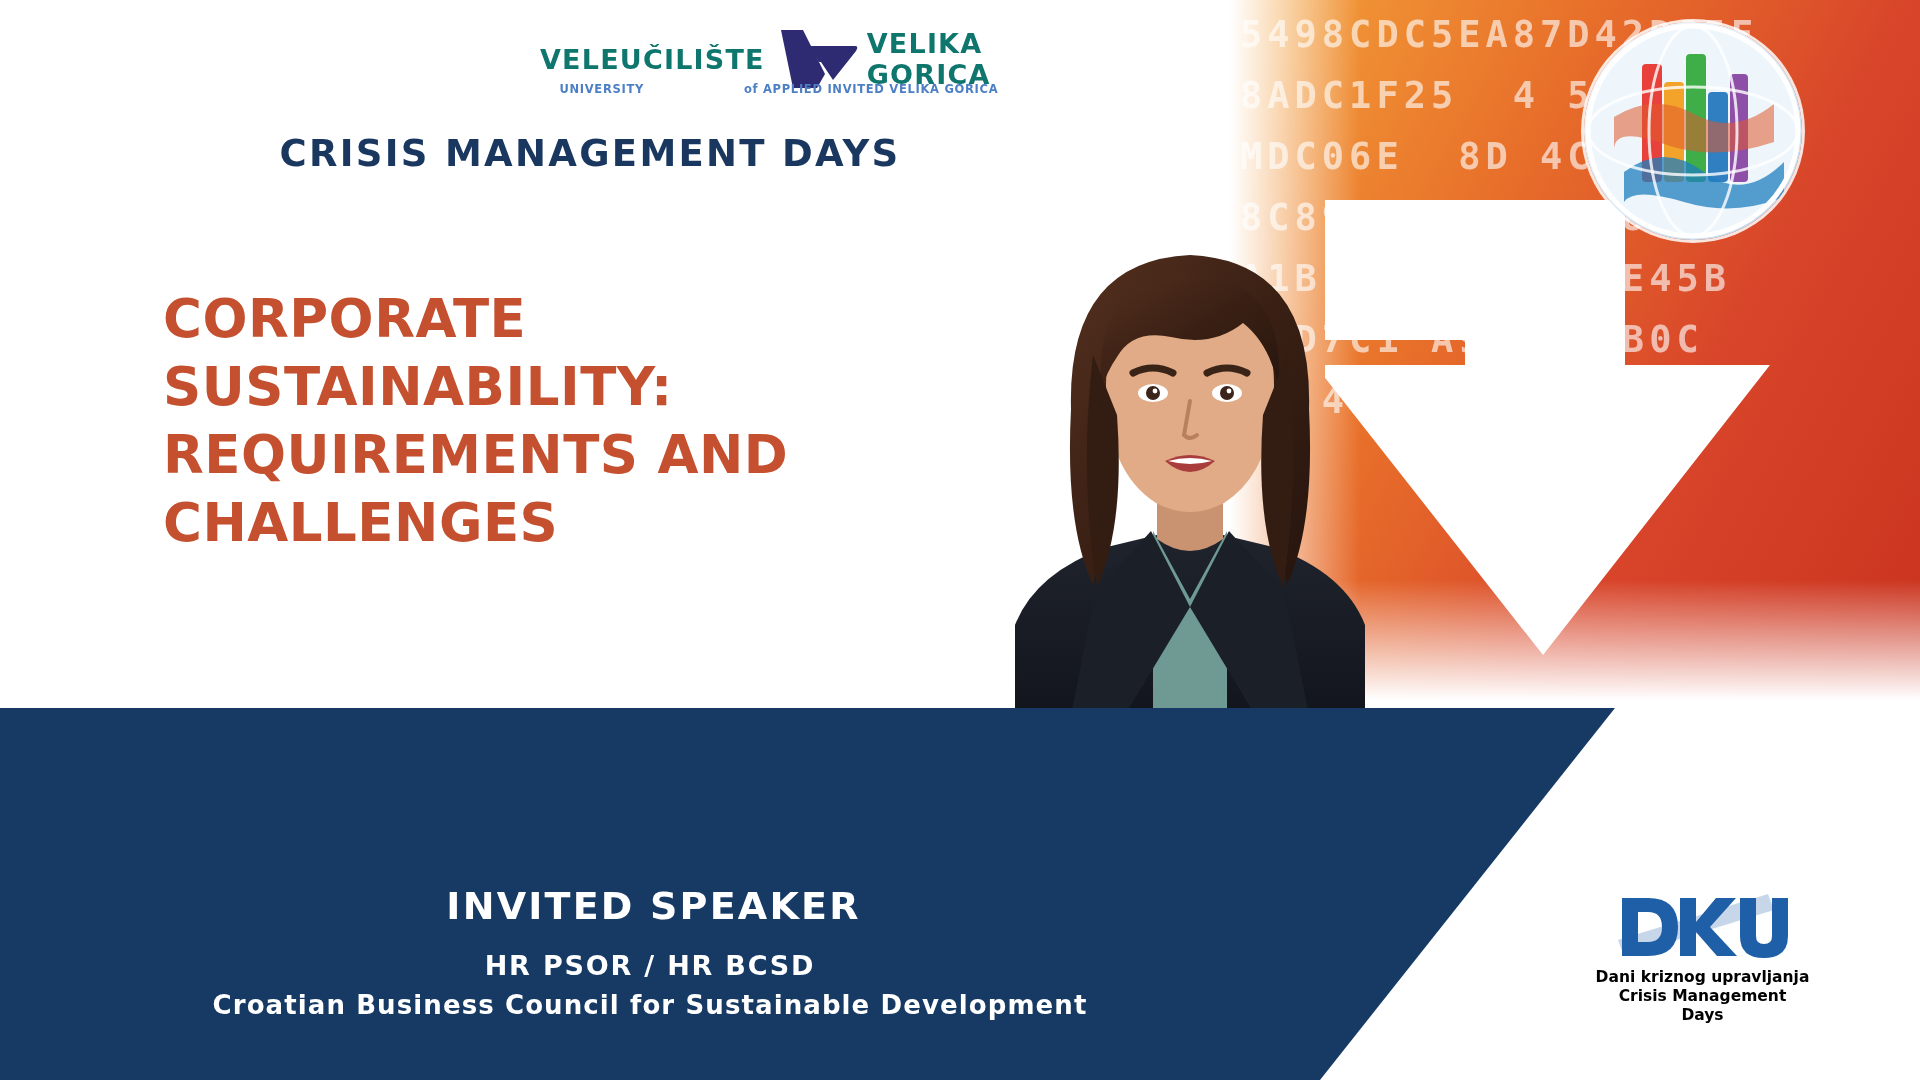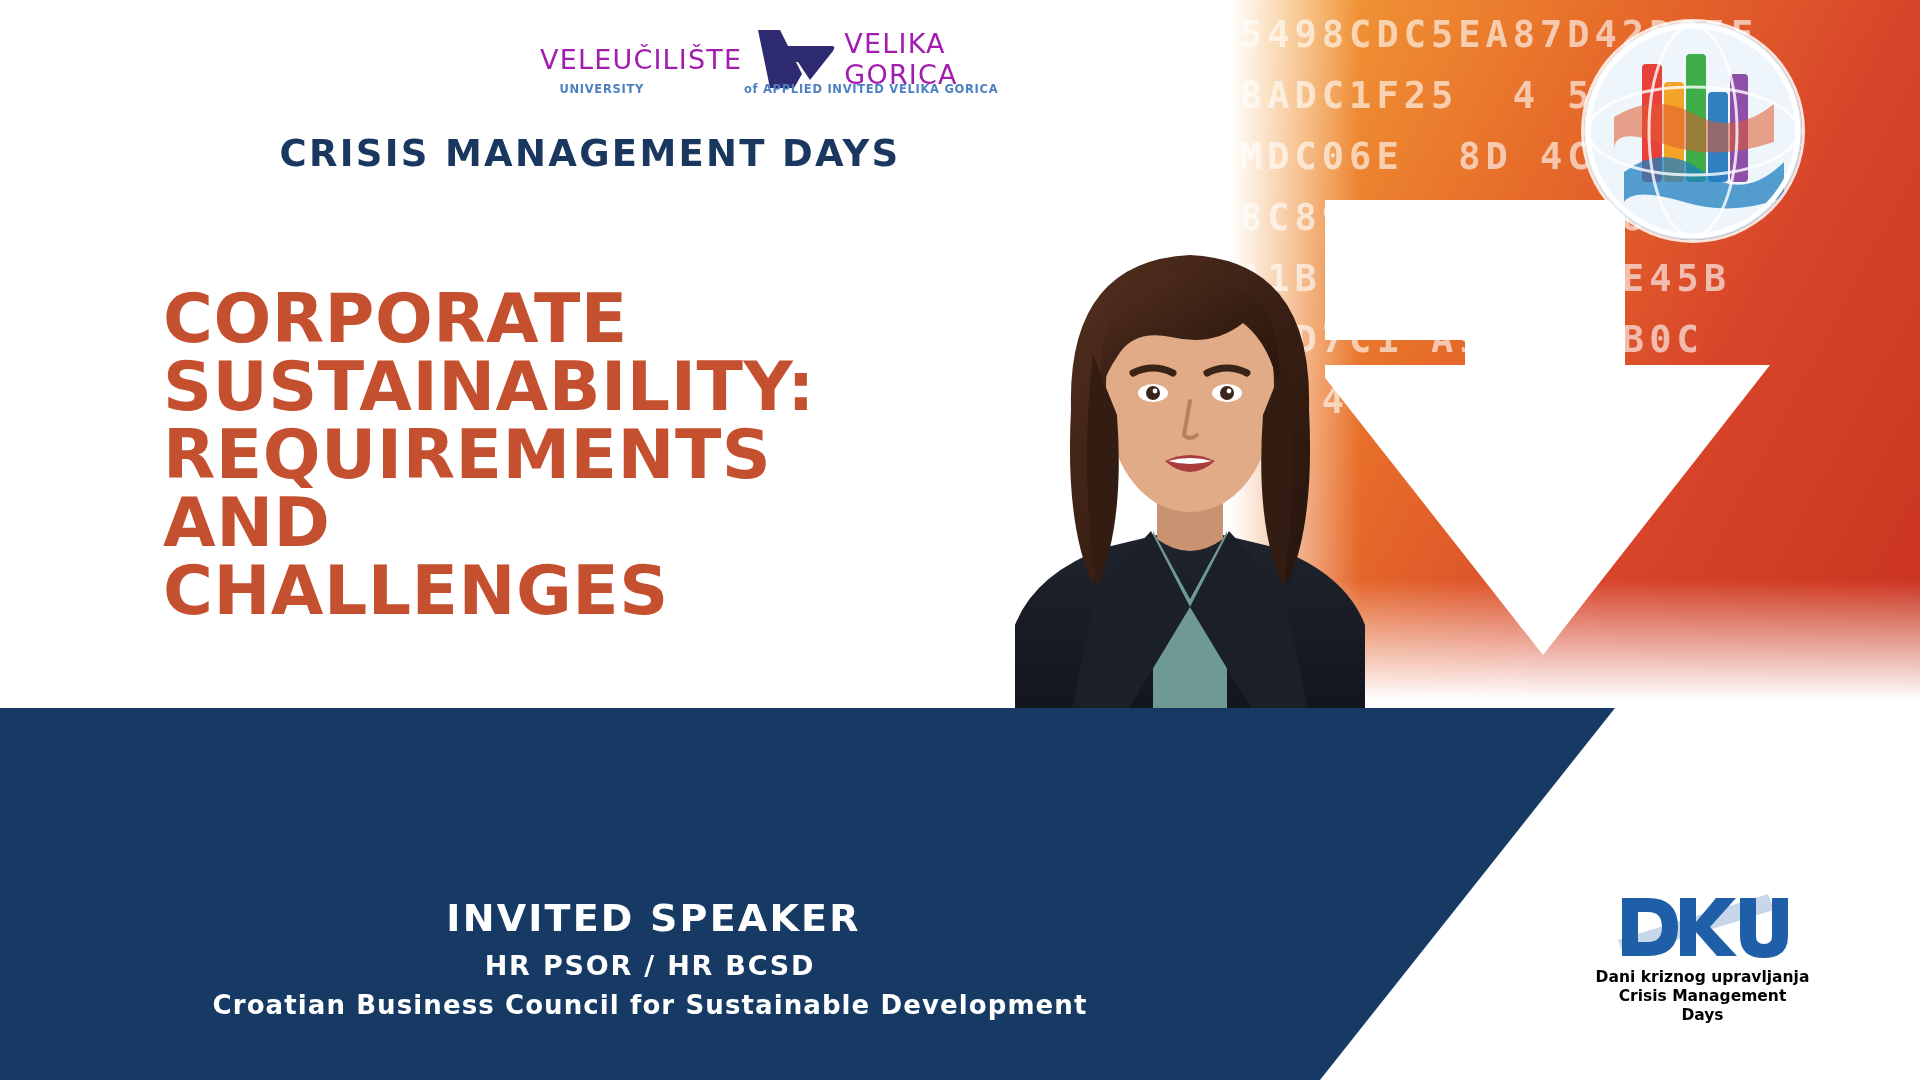--- a/index.html
+++ b/index.html
@@ -69,22 +69,22 @@
   
   .logo-block {
     position:absolute;
     top:28px; left:540px;
     width:470px; height:70px;
   }
   .logo-row {
     display:flex; align-items:center; gap:8px;
   }
   .logo-word-left, .logo-word-right {
-    color:#a21caf;
-    font-weight:400;
+    color:#0f766e;
+    font-weight:700;
     font-size:27px;
     letter-spacing:1.2px;
     font-family:"DejaVu Sans", sans-serif;
   }
   .logo-mark { width:86px; height:62px; flex:none; }
   .logo-sub {
     display:flex; align-items:center; gap:7px;
     margin-top:-8px;
   }
   .logo-sub span {
@@ -107,21 +107,21 @@
     letter-spacing:2.3px;
     font-family:"DejaVu Sans", sans-serif;
   }
 
   
   .main-title {
     position:absolute;
     top:285px; left:163px;
     width:640px;
     color:#c4502f;
-    font-size:68px;
+    font-size:53px;
     line-height:68px;
     font-weight:800;
     letter-spacing:0.5px;
     font-family:"DejaVu Sans", sans-serif;
     text-transform:uppercase;
   }
 
   
   .portrait {
     position:absolute;
@@ -148,21 +148,21 @@
     font-family:"DejaVu Sans", sans-serif;
   }
   .speaker-role {
     font-size:38px; font-weight:800; letter-spacing:2.2px;
     margin-top:2px;
     font-family:"DejaVu Sans", sans-serif;
     margin-left:7px;
   }
   .speaker-org {
     font-size:27px; font-weight:800; letter-spacing:1.8px;
-    margin-top:10px;
+    margin-top:22px;
     font-family:"DejaVu Sans", sans-serif;
   }
   .speaker-desc {
     font-size:26px; font-weight:800; letter-spacing:1.1px;
     margin-top:9px;
     font-family:"DejaVu Sans", sans-serif;
   }
 
   
   .dku {

